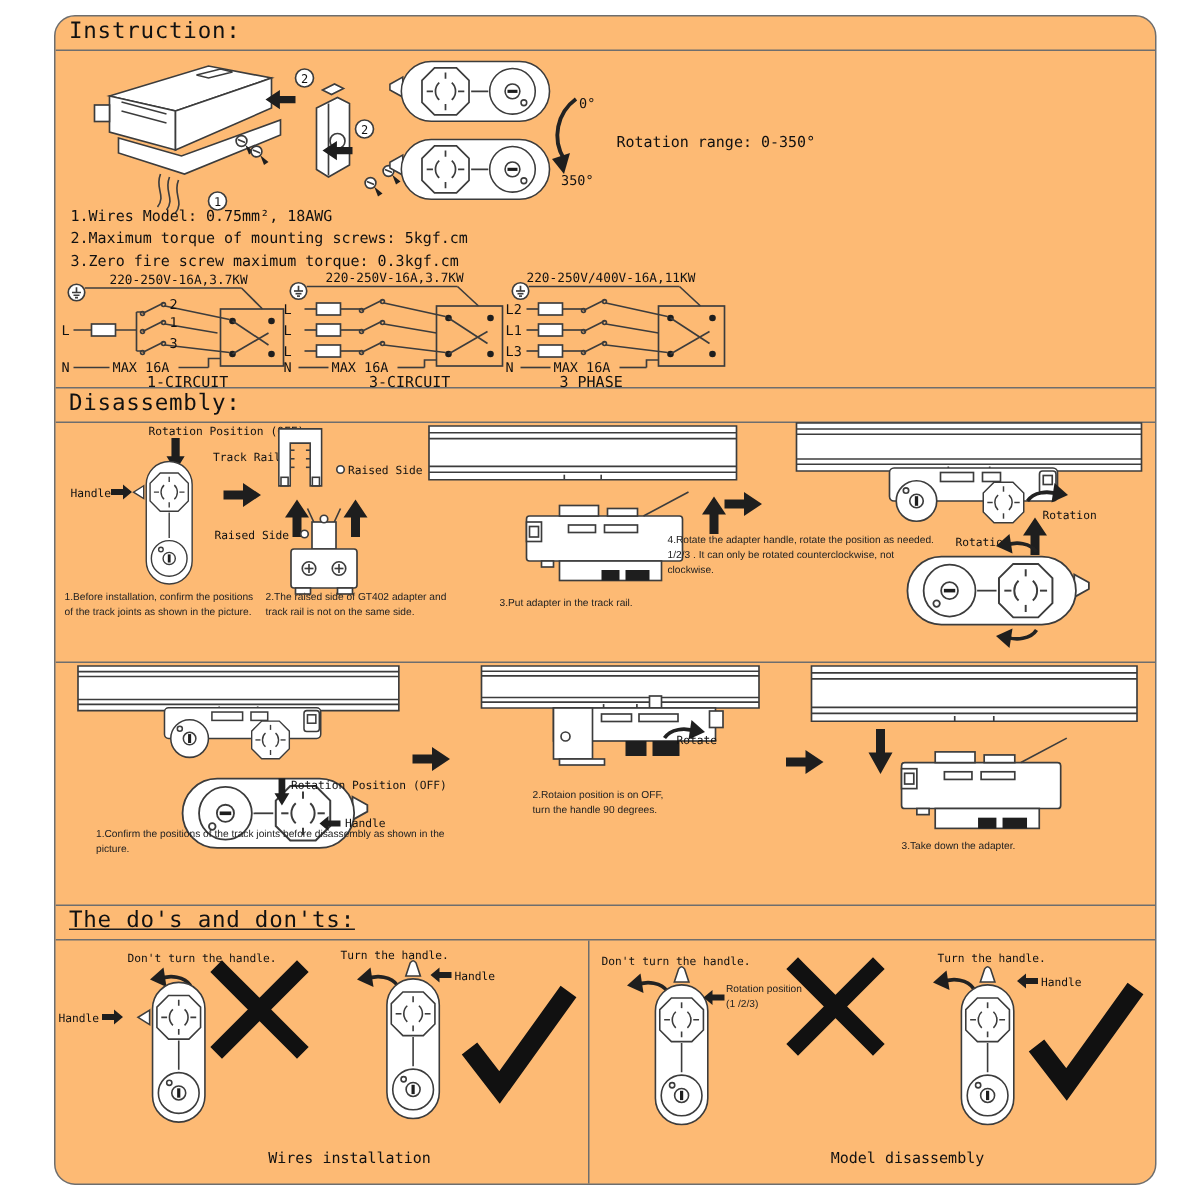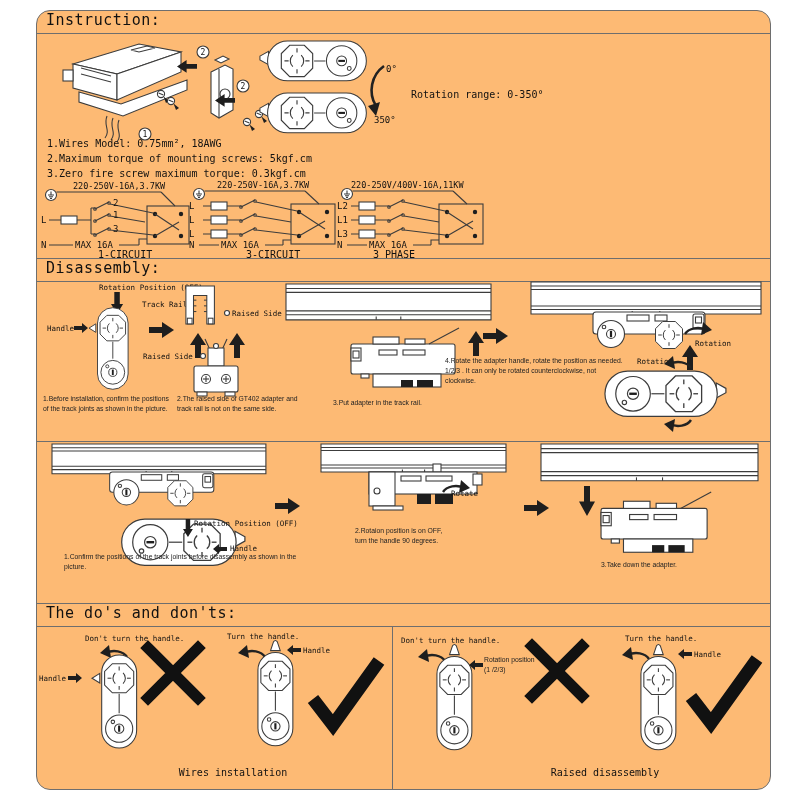--- a/index.html
+++ b/index.html
@@ -1,19 +1,19 @@
 <!DOCTYPE html>
 <html><head>
 <meta charset="utf-8">
 <style>
   html,body{margin:0;padding:0;background:#fff;}
   body{width:800px;height:800px;position:relative;font-family:"DejaVu Sans Mono",monospace;color:#1e1e1e;}
   .sheet{position:absolute;left:36px;top:10px;width:733px;height:778px;border:1.5px solid #6e6e6e;border-radius:14px;overflow:hidden;background:#fdba74;}
   .sec{position:relative;border-bottom:1px solid #6e6e6e;}
-  .sec:last-child{border-bottom:none;}
+  .sec:last-child{border-bottom:none;text-decoration:underline;}
   .sec-title{height:22px;line-height:21px;border-bottom:1px solid #6e6e6e;font:15px "DejaVu Sans Mono",monospace;letter-spacing:.5px;padding-left:9px;color:#111;}
   .sec-body{position:relative;width:100%;}
   svg.art{position:absolute;left:0;top:0;overflow:visible;}
   svg path,svg rect,svg line,svg circle,svg polygon,svg polyline{stroke:#3c3c3c;fill:none;stroke-width:1.1;}
   svg .f{fill:#fff;}
   svg .k{fill:#1e1e1e;stroke:none;}
   svg .ns{vector-effect:non-scaling-stroke;}
   svg text{stroke:none;fill:#111;font-family:"DejaVu Sans Mono",monospace;}
   svg text.t7{font-size:7.5px;}
   svg text.t8{font-size:8px;}
@@ -422,17 +422,17 @@
         <use href="#xmark" transform="translate(490,14)"></use>
         <text x="588" y="14" class="t7">Turn the handle.</text>
         <use href="#curve" transform="translate(584,18)"></use>
         <use href="#devvT" transform="translate(602,16) scale(0.97)"></use>
         <use href="#arrS" transform="translate(655,22) scale(-1,1)"></use>
         <text x="657" y="30" class="t7">Handle</text>
         <use href="#check" transform="translate(648,26)"></use>
       </svg>
       <div class="cap" style="left:447px;top:28px;width:56px">Rotation position (1 /2/3)</div>
       <div class="bcap" style="left:136px;top:140px;width:120px">Wires installation</div>
-      <div class="bcap" style="left:498px;top:140px;width:140px">Raised disassembly</div>
+      <div class="bcap" style="left:498px;top:140px;width:140px">Model disassembly</div>
     </div>
   </div>
 
 </div>
 
 </body></html>

